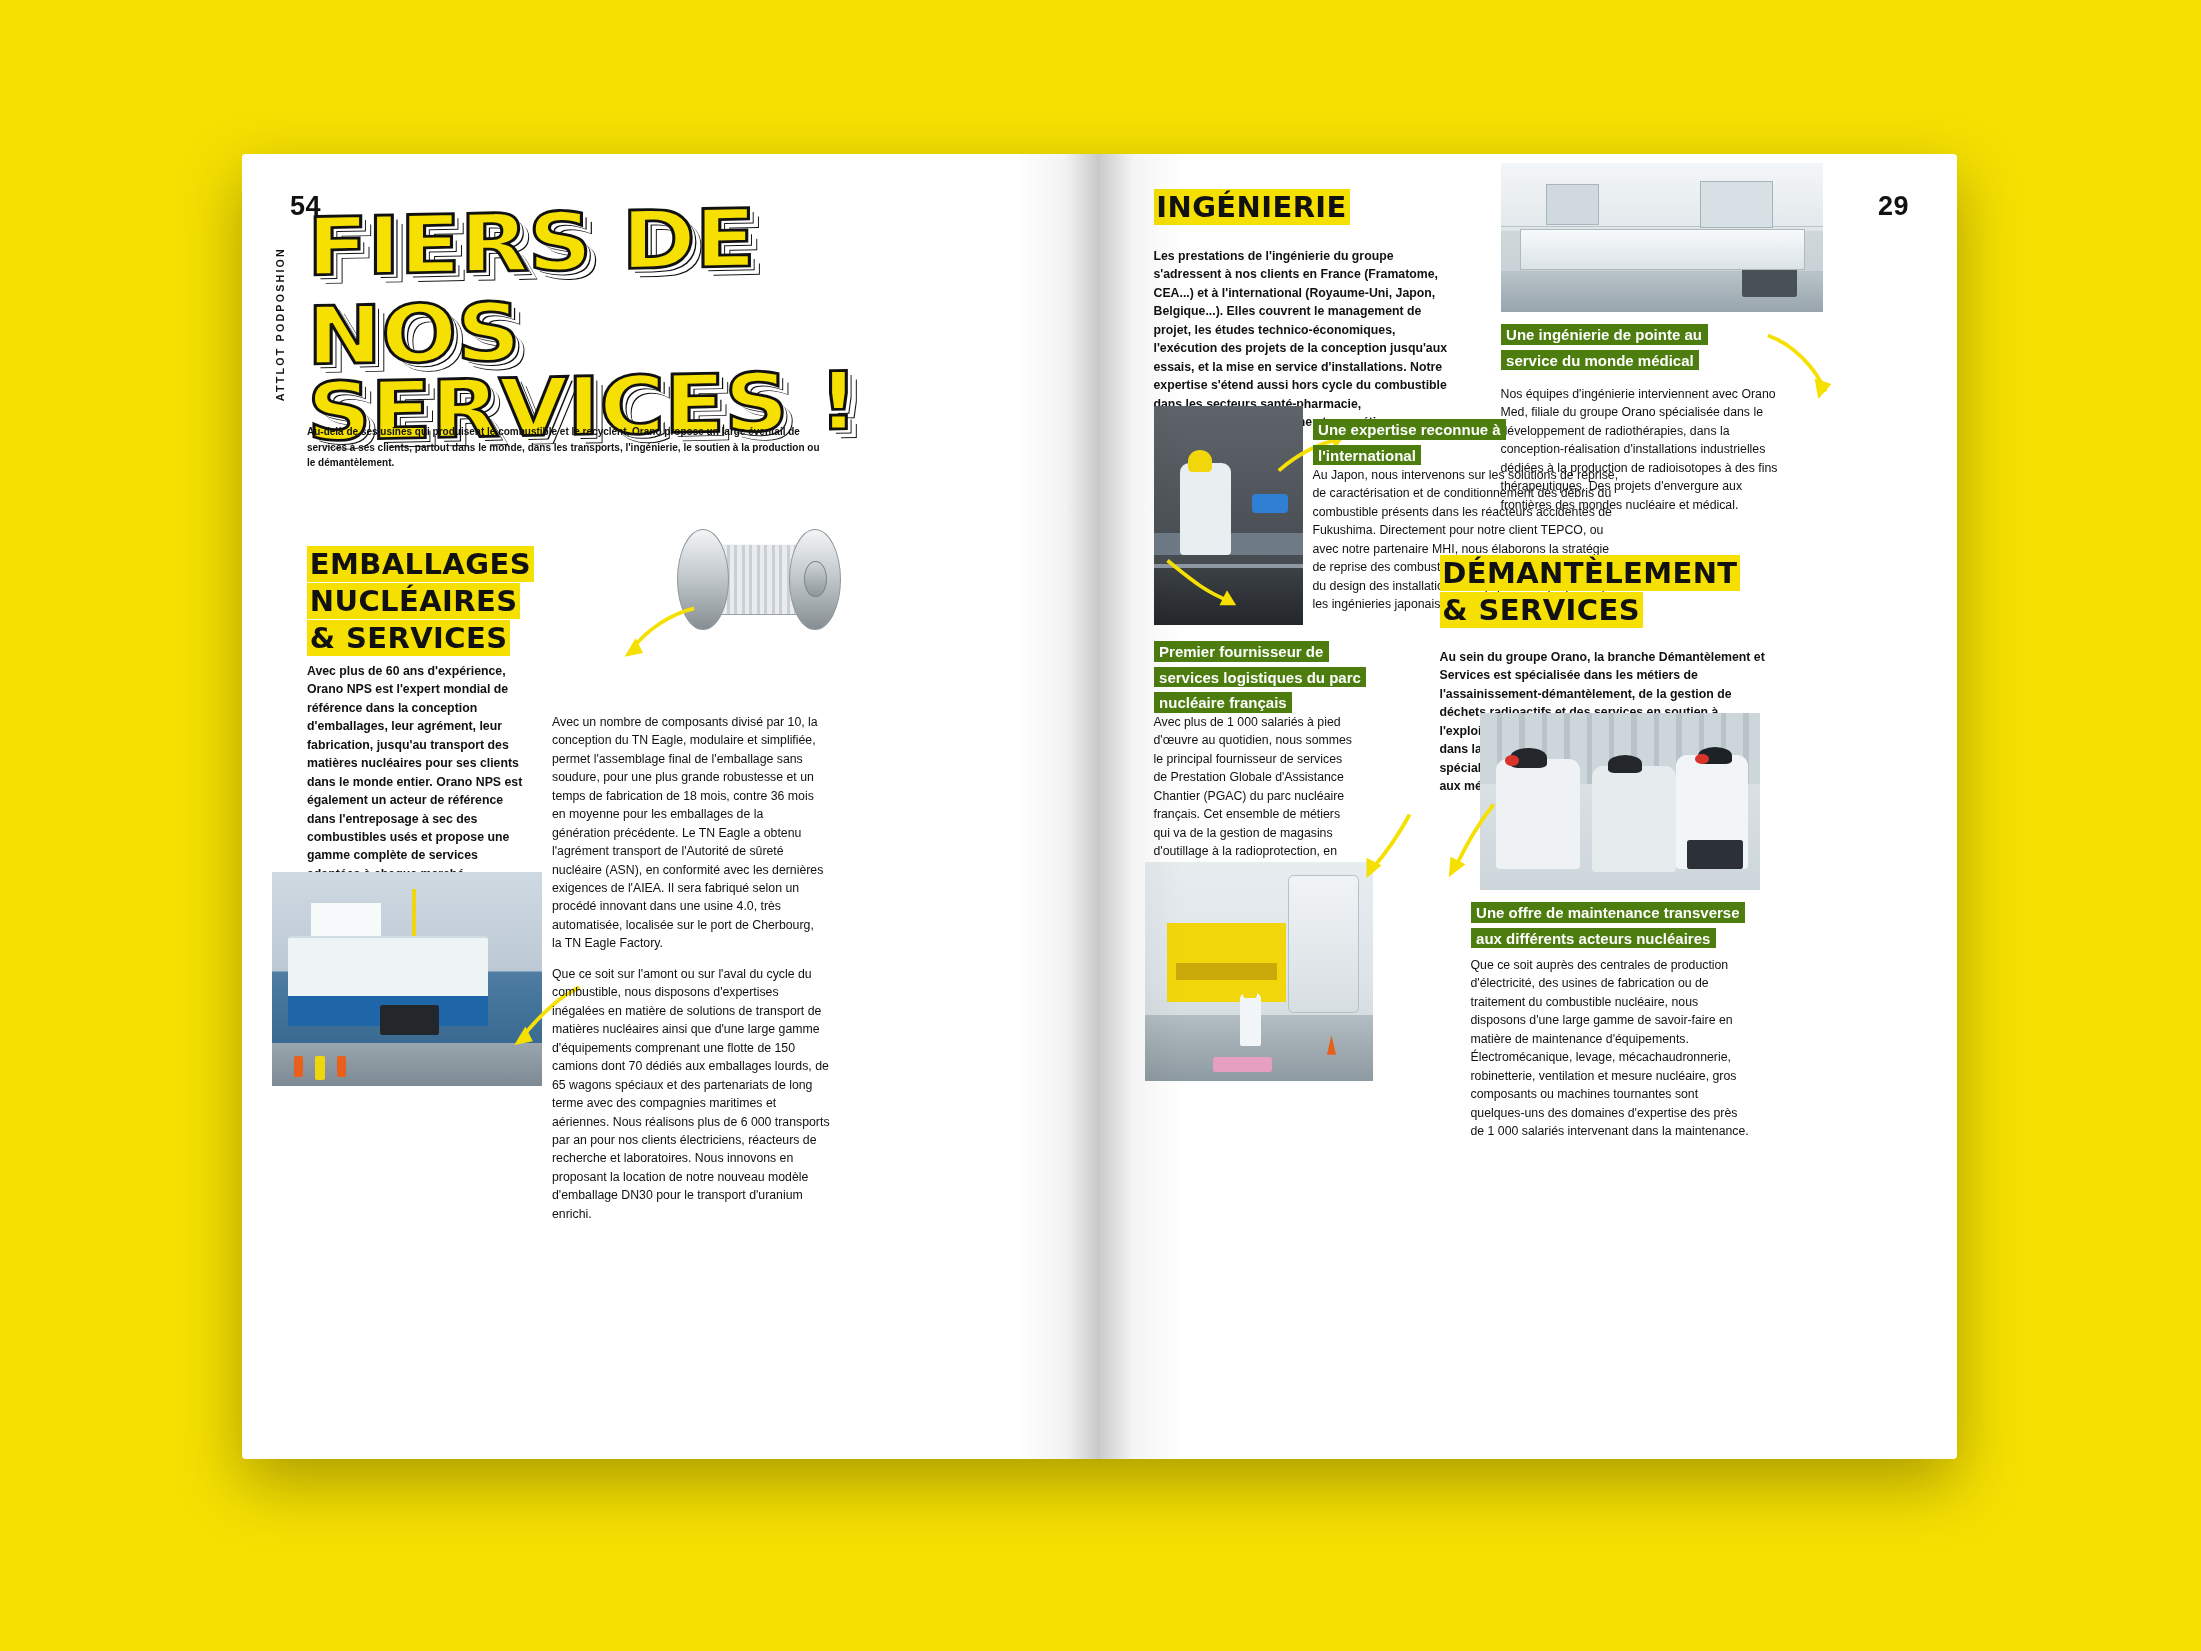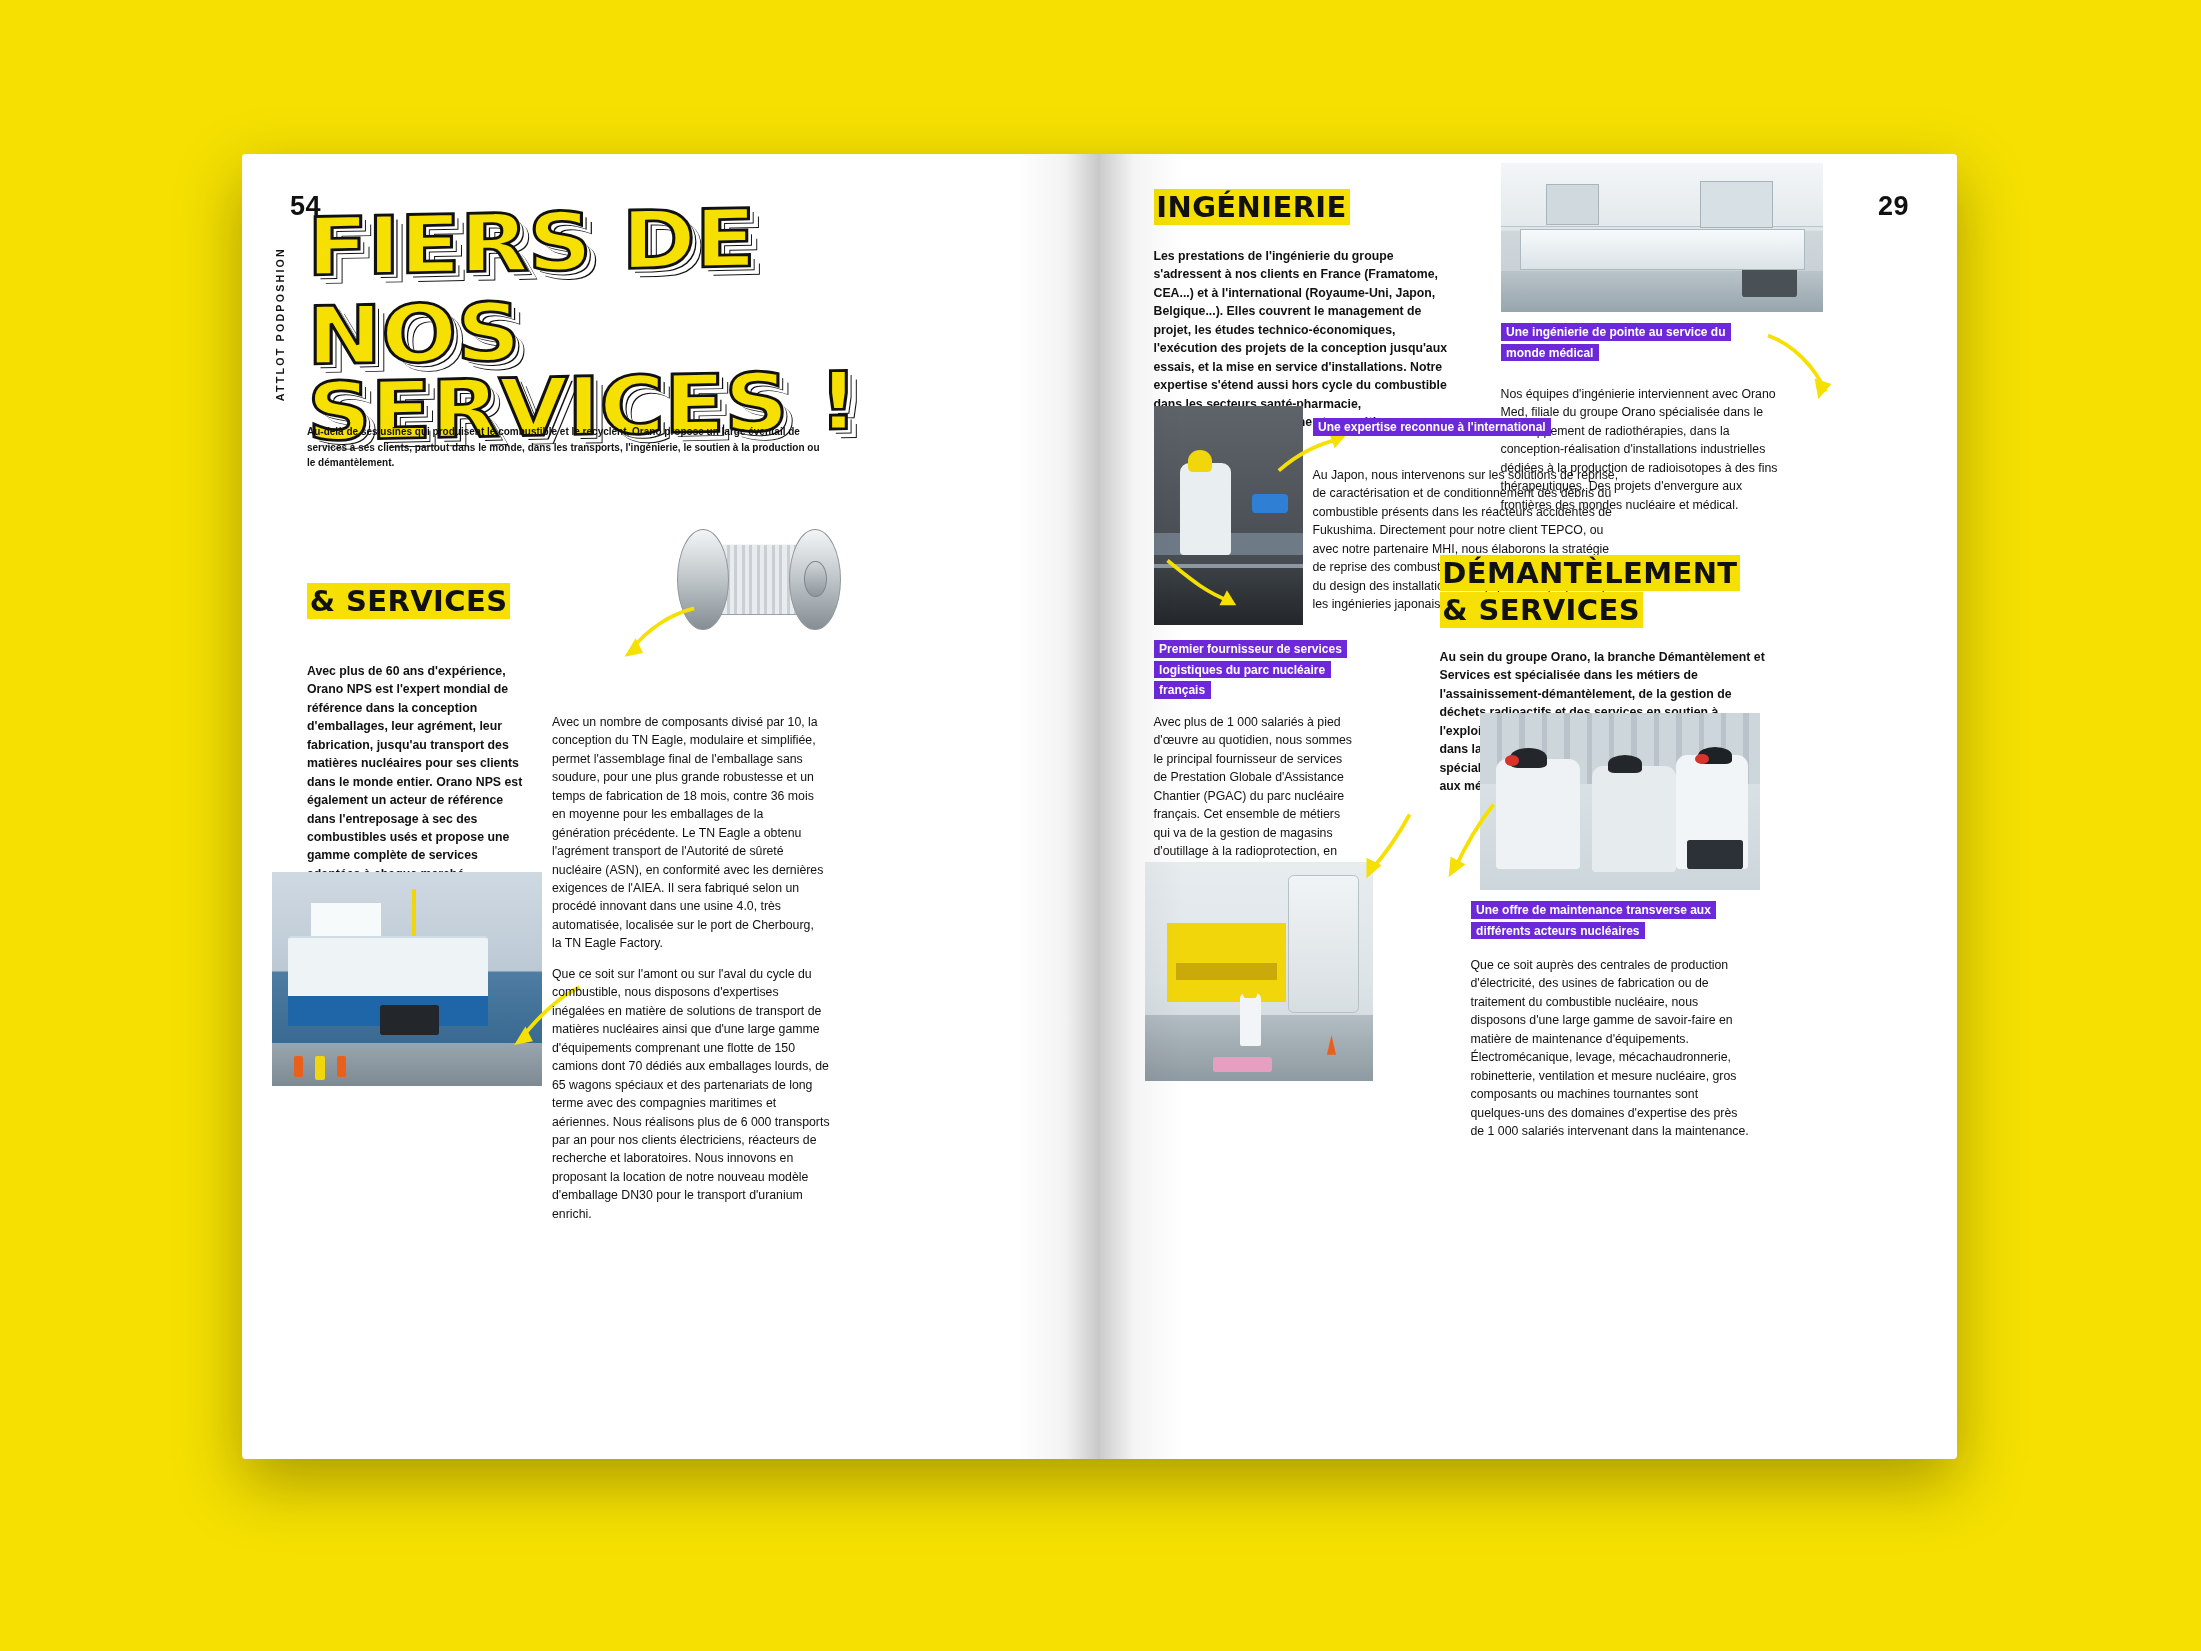--- a/index.html
+++ b/index.html
@@ -88,22 +88,22 @@
     padding:0.9px 2.8px;
   }
 
   .body{
     font-size:12.3px;line-height:1.5;color:#111;
   }
   .body.b{font-weight:bold;}
 
   .caption{
     display:inline;
-    background:#6d28d9;color:#fff;
-    font-size:12px;font-weight:bold;line-height:1.7;
+    background:#4d7c0f;color:#fff;
+    font-size:15px;font-weight:bold;line-height:1.7;
     padding:1.9px 5.6px;
     box-decoration-break:clone;-webkit-box-decoration-break:clone;
   }
 
   
   .photo{position:absolute;overflow:hidden;background:#9aa3a8;}
 
   
   #h-emb{position:absolute;left:65px;top:392px;width:345px;}
   #emb-img{left:424px;top:373px;width:214px;height:103px;background:none;}
@@ -216,21 +216,21 @@
     <div class="sidetext">ATTLOT PODPOSHION</div>
 
     <div class="bigtitle">
       <span class="l1">FIERS DE</span>
       <span class="l2">NOS SERVICES !</span>
     </div>
 
     <div class="lead">Au-delà de ses usines qui produisent le combustible et le recyclent, Orano propose un large éventail de services à ses clients, partout dans le monde, dans les transports, l'ingénierie, le soutien à la production ou le démantèlement.</div>
 
     <div id="h-emb" class="secthead">
-      <br>
+      <span>EMBALLAGES NUCLÉAIRES</span><br>
       <span>&amp; SERVICES</span>
     </div>
 
     <div class="photo" id="emb-img">
       <div class="cask-wrap" style="left:0;top:0;width:214px;height:103px;">
         <div class="cask-body"></div>
         <div class="cask-end l"></div>
         <div class="cask-end r"></div>
         <div class="cask-hub"></div>
       </div>

